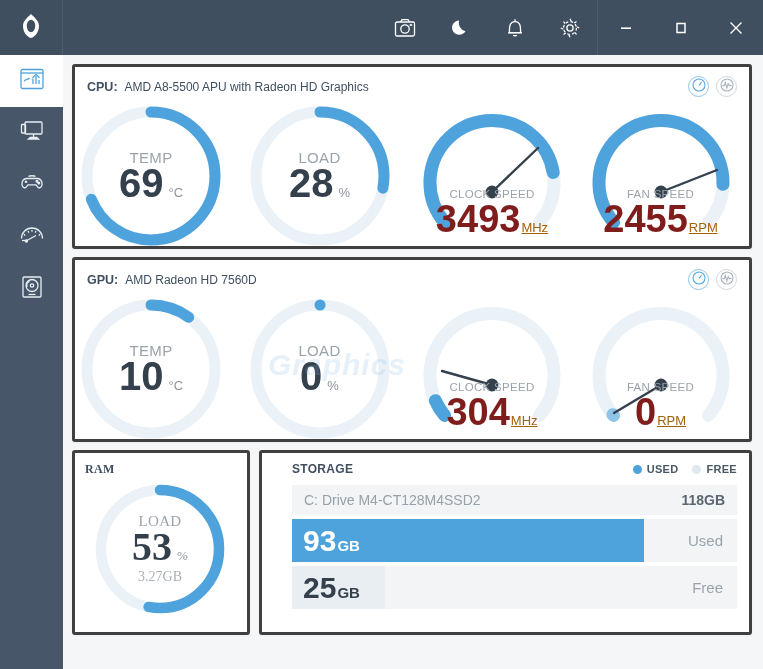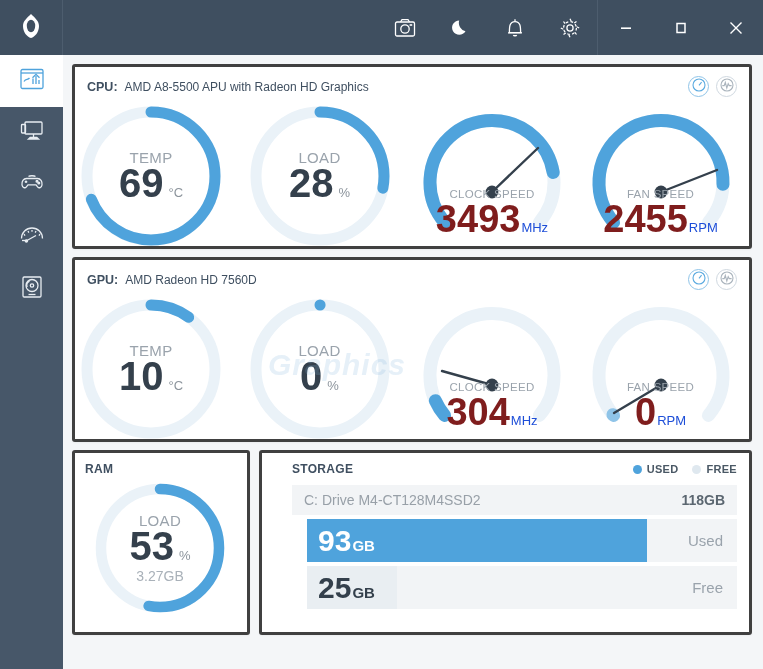--- a/index.html
+++ b/index.html
@@ -129,25 +129,25 @@
     position: absolute; left: 0; top: 88px; width: 160px;
     display: flex; flex-direction: column; align-items: center;
   }
   .ngauge-title {
     font-size: 11.5px; color: #9aa3ac; letter-spacing: 0.3px;
   }
   .ngauge-num { display: flex; align-items: baseline; }
   .ngauge-num .n {
     font-size: 38px; font-weight: bold; color: #7f1d1d; line-height: 1.05;
   }
-  .ngauge-num .u { font-size: 13px; color: #1d4ed8; margin-left: 1px; }
+  .ngauge-num .u { font-size: 13px; color: #a16207; margin-left: 1px; text-decoration: underline; }
 
   
   .bottom-row { display: flex; gap: 9px; }
-  .ram-card { width: 178px; padding: 9px 12px 10px 10px; }
+  .ram-card { width: 178px; padding: 9px 12px 10px 10px; font-family: Liberation Serif, serif; }
   .sec-title {
     font-size: 12px; font-weight: bold; color: #3f4f60;
     letter-spacing: 0.3px;
   }
   .ram-ring { margin: 2px auto 0 auto; width: 140px; height: 140px; position: relative; }
   .ram-ring svg { position: absolute; left: 0; top: 0; }
   .ram-ring .ring-text { width: 140px; height: 140px; }
 
   .storage-card { flex: 1; padding: 9px 12px 12px 30px; }
   .storage-head { display: flex; align-items: center; }
@@ -160,21 +160,21 @@
     margin-top: 9px;
     height: 30px; background: #f2f4f6;
     display: flex; align-items: center;
     padding: 0 12px;
   }
   .drive-name { font-size: 14px; color: #98a0a8; }
   .drive-size { margin-left: auto; font-size: 14px; font-weight: bold; color: #5b6670; }
 
   .bar-row {
     margin-top: 4px; height: 43px; position: relative;
-    background: #f2f4f6; display: flex; align-items: center; margin-left: 15px;
+    background: #f2f4f6; display: flex; align-items: center;
   }
   .bar-fill { position: absolute; left: 0; top: 0; height: 43px; }
   .bar-fill.used { background: #4fa3dc; }
   .bar-fill.free { background: #e9eef2; }
   .bar-label {
     position: relative; z-index: 2;
     display: flex; align-items: baseline; padding-left: 11px;
   }
   .bar-label .n { font-size: 30px; font-weight: bold; line-height: 1; }
   .bar-label .u { font-size: 15px; font-weight: bold; margin-left: 1px; }

